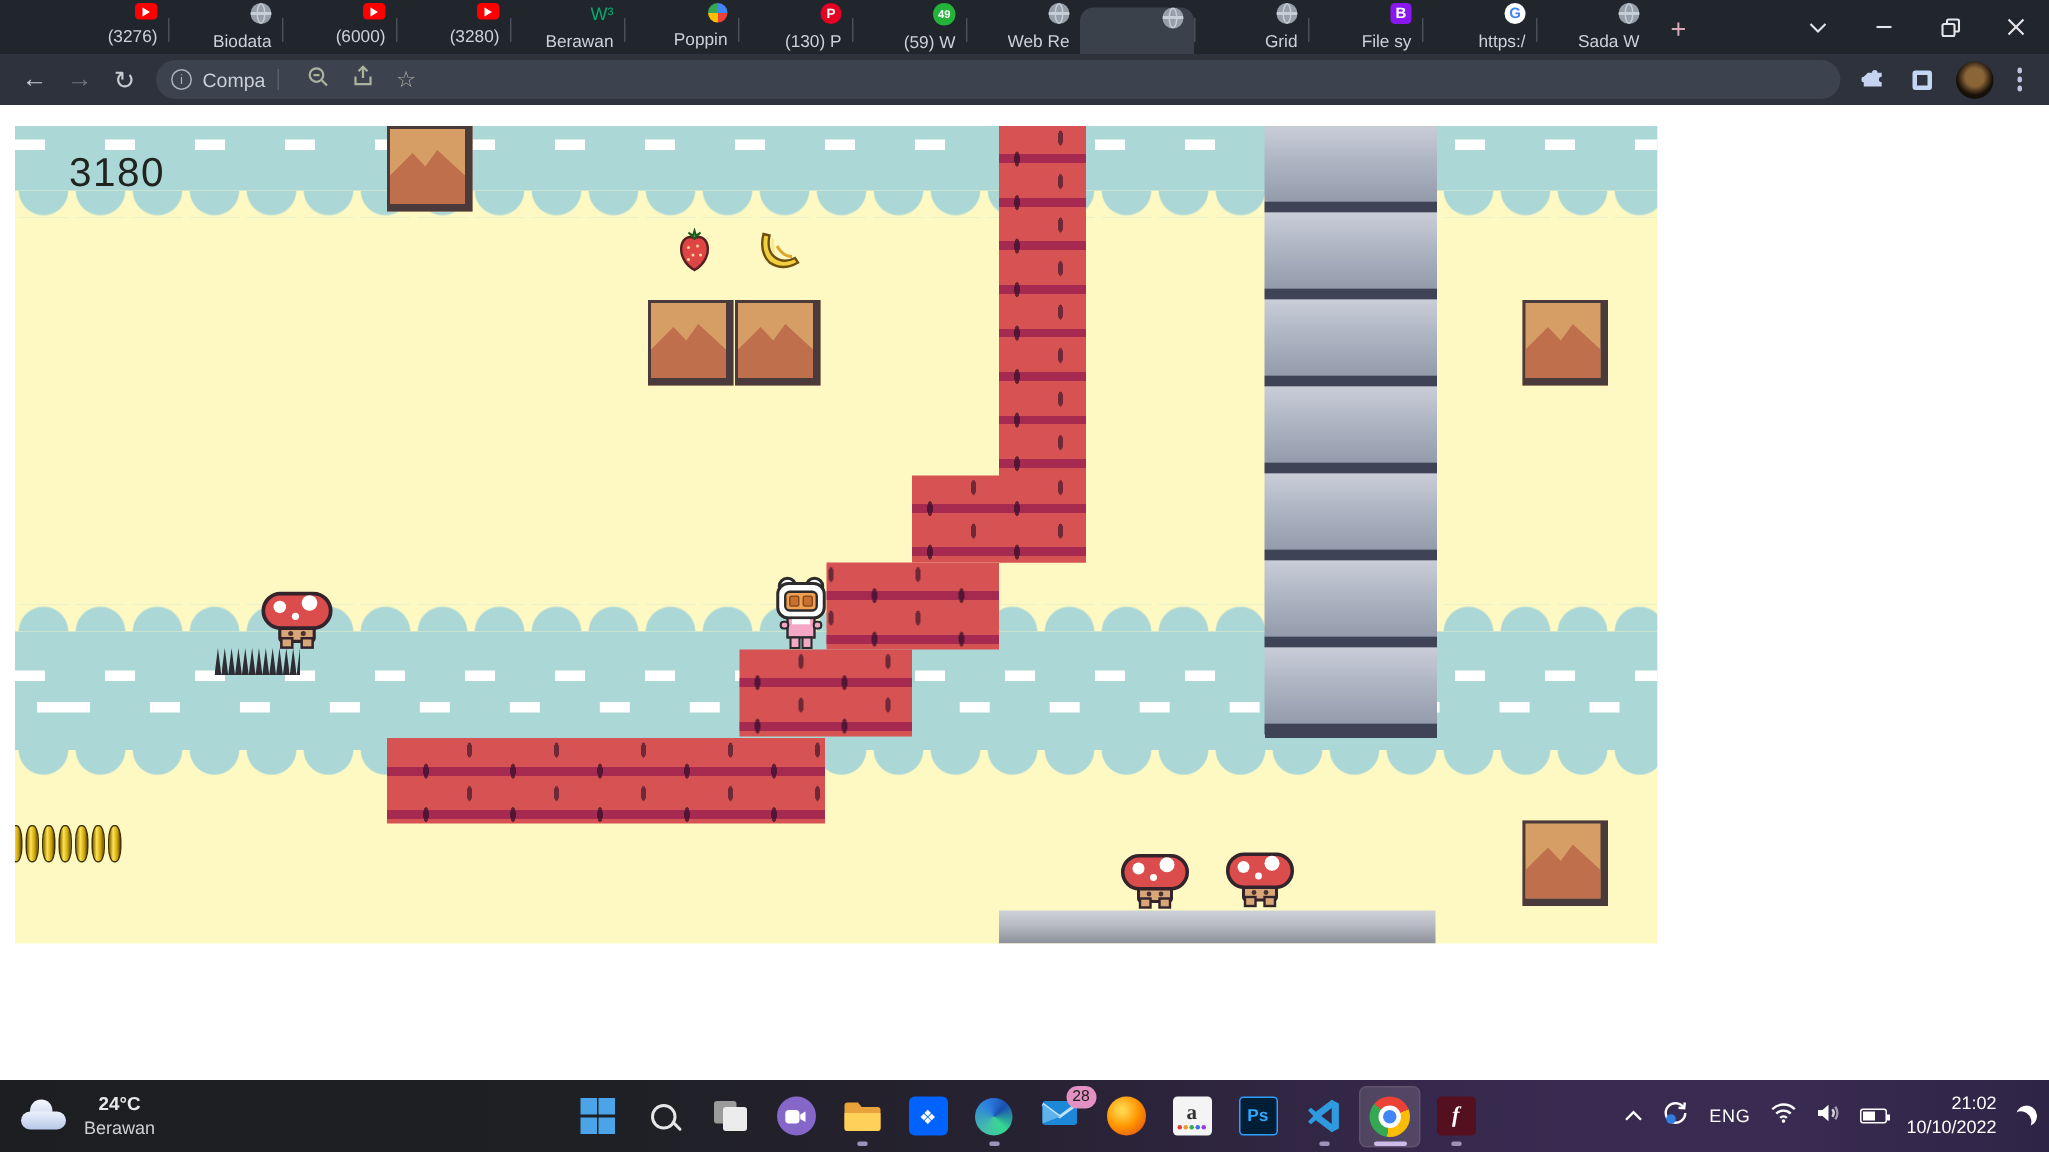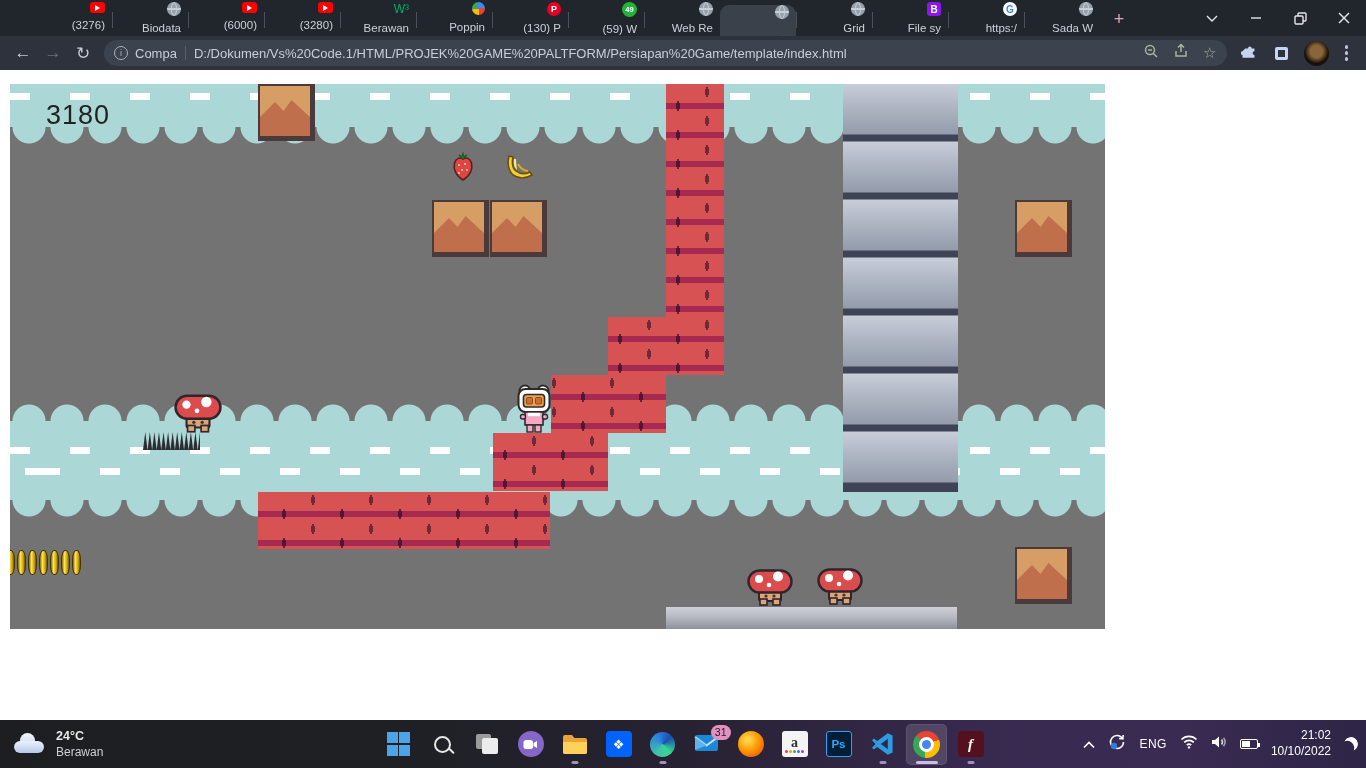--- a/index.html
+++ b/index.html
@@ -43,21 +43,21 @@
   .star { color:#a9b39d; font-size:15px; }
   .toolright { display:flex; align-items:center; gap:16px; padding:0 10px 0 6px; }
   .puzzle svg { fill:#c6d2f0; stroke:none; }
   .sqicon { width:13px; height:13px; border:3px solid #c3d6f5; border-radius:2px; }
   .avatar { width:25px; height:25px; border-radius:50%; background:radial-gradient(circle at 50% 42%, #8a6538 0 32%, #171009 62%); }
   .kebab { display:flex; flex-direction:column; gap:2.5px; }
   .kebab i { width:3.5px; height:3.5px; border-radius:50%; background:#c5c0e2; }
 
   
   .page { position:absolute; top:70px; left:0; width:1366px; height:650px; background:#fff; }
-  .canvas { position:absolute; left:10px; top:14px; width:1095px; height:545px; background:#737373; overflow:hidden;text-align:right; }
+  .canvas { position:absolute; left:10px; top:14px; width:1095px; height:545px; background:#fef9c3; overflow:hidden;text-align:right; }
 
   .band { position:absolute; left:0; width:1095px; background:#abd8d6; }
   .scallop { position:absolute; left:0; width:1095px; height:18px; background-repeat:repeat-x; background-size:38px 18px; }
   .scallop.down { background-image:radial-gradient(circle at 19px 0px, #abd8d6 16px, transparent 17px); }
   .scallop.up { background-image:radial-gradient(circle at 19px 18px, #abd8d6 16px, transparent 17px); }
   .dashes { position:absolute; height:7px; width:1095px; background-image:repeating-linear-gradient(90deg, #fff 0 20px, transparent 20px 60px); }
 
   .brick { position:absolute; background-color:#d75252;
     background-image:
       radial-gradient(ellipse 3px 8px at 12px 22px, rgba(42,12,38,.68) 60%, transparent 65%),
@@ -71,21 +71,21 @@
   .spikes { position:absolute; width:57px; height:18px; background:#2d2d33; clip-path:polygon(0% 100%, 4% 0%, 8% 100%, 12% 0%, 16% 100%, 20% 0%, 24% 100%, 28% 0%, 32% 100%, 36% 0%, 40% 100%, 44% 0%, 48% 100%, 52% 0%, 56% 100%, 60% 0%, 64% 100%, 68% 0%, 72% 100%, 76% 0%, 80% 100%, 84% 0%, 88% 100%, 92% 0%, 96% 100%, 100% 0%, 100% 100%); }
   .coins { position:absolute; display:flex; gap:2px; }
   .coin { width:9px; height:25px; border-radius:4px/10px; border:1px solid #413400; background:linear-gradient(90deg, #8a6a00, #ffe352 35%, #caa106 75%, #6b5200); }
   .score { position:absolute; font-size:27px; color:#20231f; letter-spacing:1px; }
   .sprite { position:absolute; }
 
   
   .taskbar { position:absolute; bottom:0; left:0; width:1366px; height:48px;
     background:linear-gradient(90deg, #1c1e21 0%, #1e2024 28%, #272232 50%, #38294f 72%, #3a2b52 86%, #2e2546 100%);
     display:flex; align-items:center; }
-  .weather { position:absolute; left:12px; display:flex; align-items:center; gap:10px; color:#e8e8e8; }
+  .weather { position:absolute; left:12px; display:flex; align-items:center; gap:10px; color:#e8e8e8;text-align:center; }
   .cloudicon { width:34px; height:20px; position:relative; }
   .cloudicon b { position:absolute; bottom:1px; left:2px; width:30px; height:12px; border-radius:8px; background:linear-gradient(180deg,#e9f1fb,#b9c8e8); }
   .cloudicon i { position:absolute; bottom:6px; left:8px; width:15px; height:15px; border-radius:50%; background:linear-gradient(180deg,#f4f8fd,#c3d0ec); }
   .wtemp { font-size:12.5px; font-weight:bold; line-height:1.25; }
   .wcond { font-size:12px; color:#d0d0d4; line-height:1.2; }
   .centericons { position:absolute; left:378px; display:flex; align-items:center; gap:3px; }
   .ticon { width:41px; height:41px; border-radius:5px; display:flex; align-items:center; justify-content:center; position:relative; }
   .ticon.run::after { content:""; position:absolute; bottom:1px; left:50%; transform:translateX(-50%); width:7px; height:3px; border-radius:2px; background:#9d93b8; }
   .ticon.active { background:rgba(255,255,255,.14); box-shadow:inset 0 0 0 1px rgba(255,255,255,.08); }
   .ticon.active::after { content:""; position:absolute; bottom:1px; left:50%; transform:translateX(-50%); width:22px; height:3px; border-radius:2px; background:#cdbbe8; }
@@ -231,21 +231,20 @@
 </div>
 
 <div class="toolbar">
   <div class="navbtn">←</div>
   <div class="navbtn fwd">→</div>
   <div class="navbtn">↻</div>
   <div class="omnibox">
     <i class="infoicon">i</i>
     <span class="scheme">Compa</span>
     <span class="odivider"></span>
-    <span class="url">D:/Dokumen/Vs%20Code.1/HTML/PROJEK%20GAME%20PALTFORM/Persiapan%20Game/template/index.html</span>
     <span class="boxicons">
       <span>
         <svg width="16" height="16" viewBox="0 0 16 16">
             <circle cx="7" cy="7" r="4.5"></circle>
             <line x1="10.5" y1="10.5" x2="14" y2="14"></line>
             <line x1="5" y1="7" x2="9" y2="7"></line>
           </svg>
       </span>
       <span>
         <svg width="16" height="16" viewBox="0 0 16 16">
@@ -440,21 +439,21 @@
     <div class="ticon run">
         <span class="edge"></span>
       </div>
     <div class="ticon">
       <span class="mail">
         <svg width="26" height="21" viewBox="0 0 26 21">
             <rect x="1" y="3" width="23" height="16" rx="2" fill="#1e88d8"></rect>
             <path d="M1 5 L12.5 13.5 L24 5" stroke="#bfe2f8" stroke-width="2" fill="none"></path>
             <path d="M1 5 L12.5 13.5 L1 18 Z" fill="#5eb3ec"></path>
           </svg>
-        <span class="badge">31</span>
+        <span class="badge">28</span>
       </span>
     </div>
     <div class="ticon">
         <span class="firefox"></span>
       </div>
     <div class="ticon">
       <span class="amazon">
         <span>a</span>
         <i>
             <b style="background:#e23b3b"></b>

